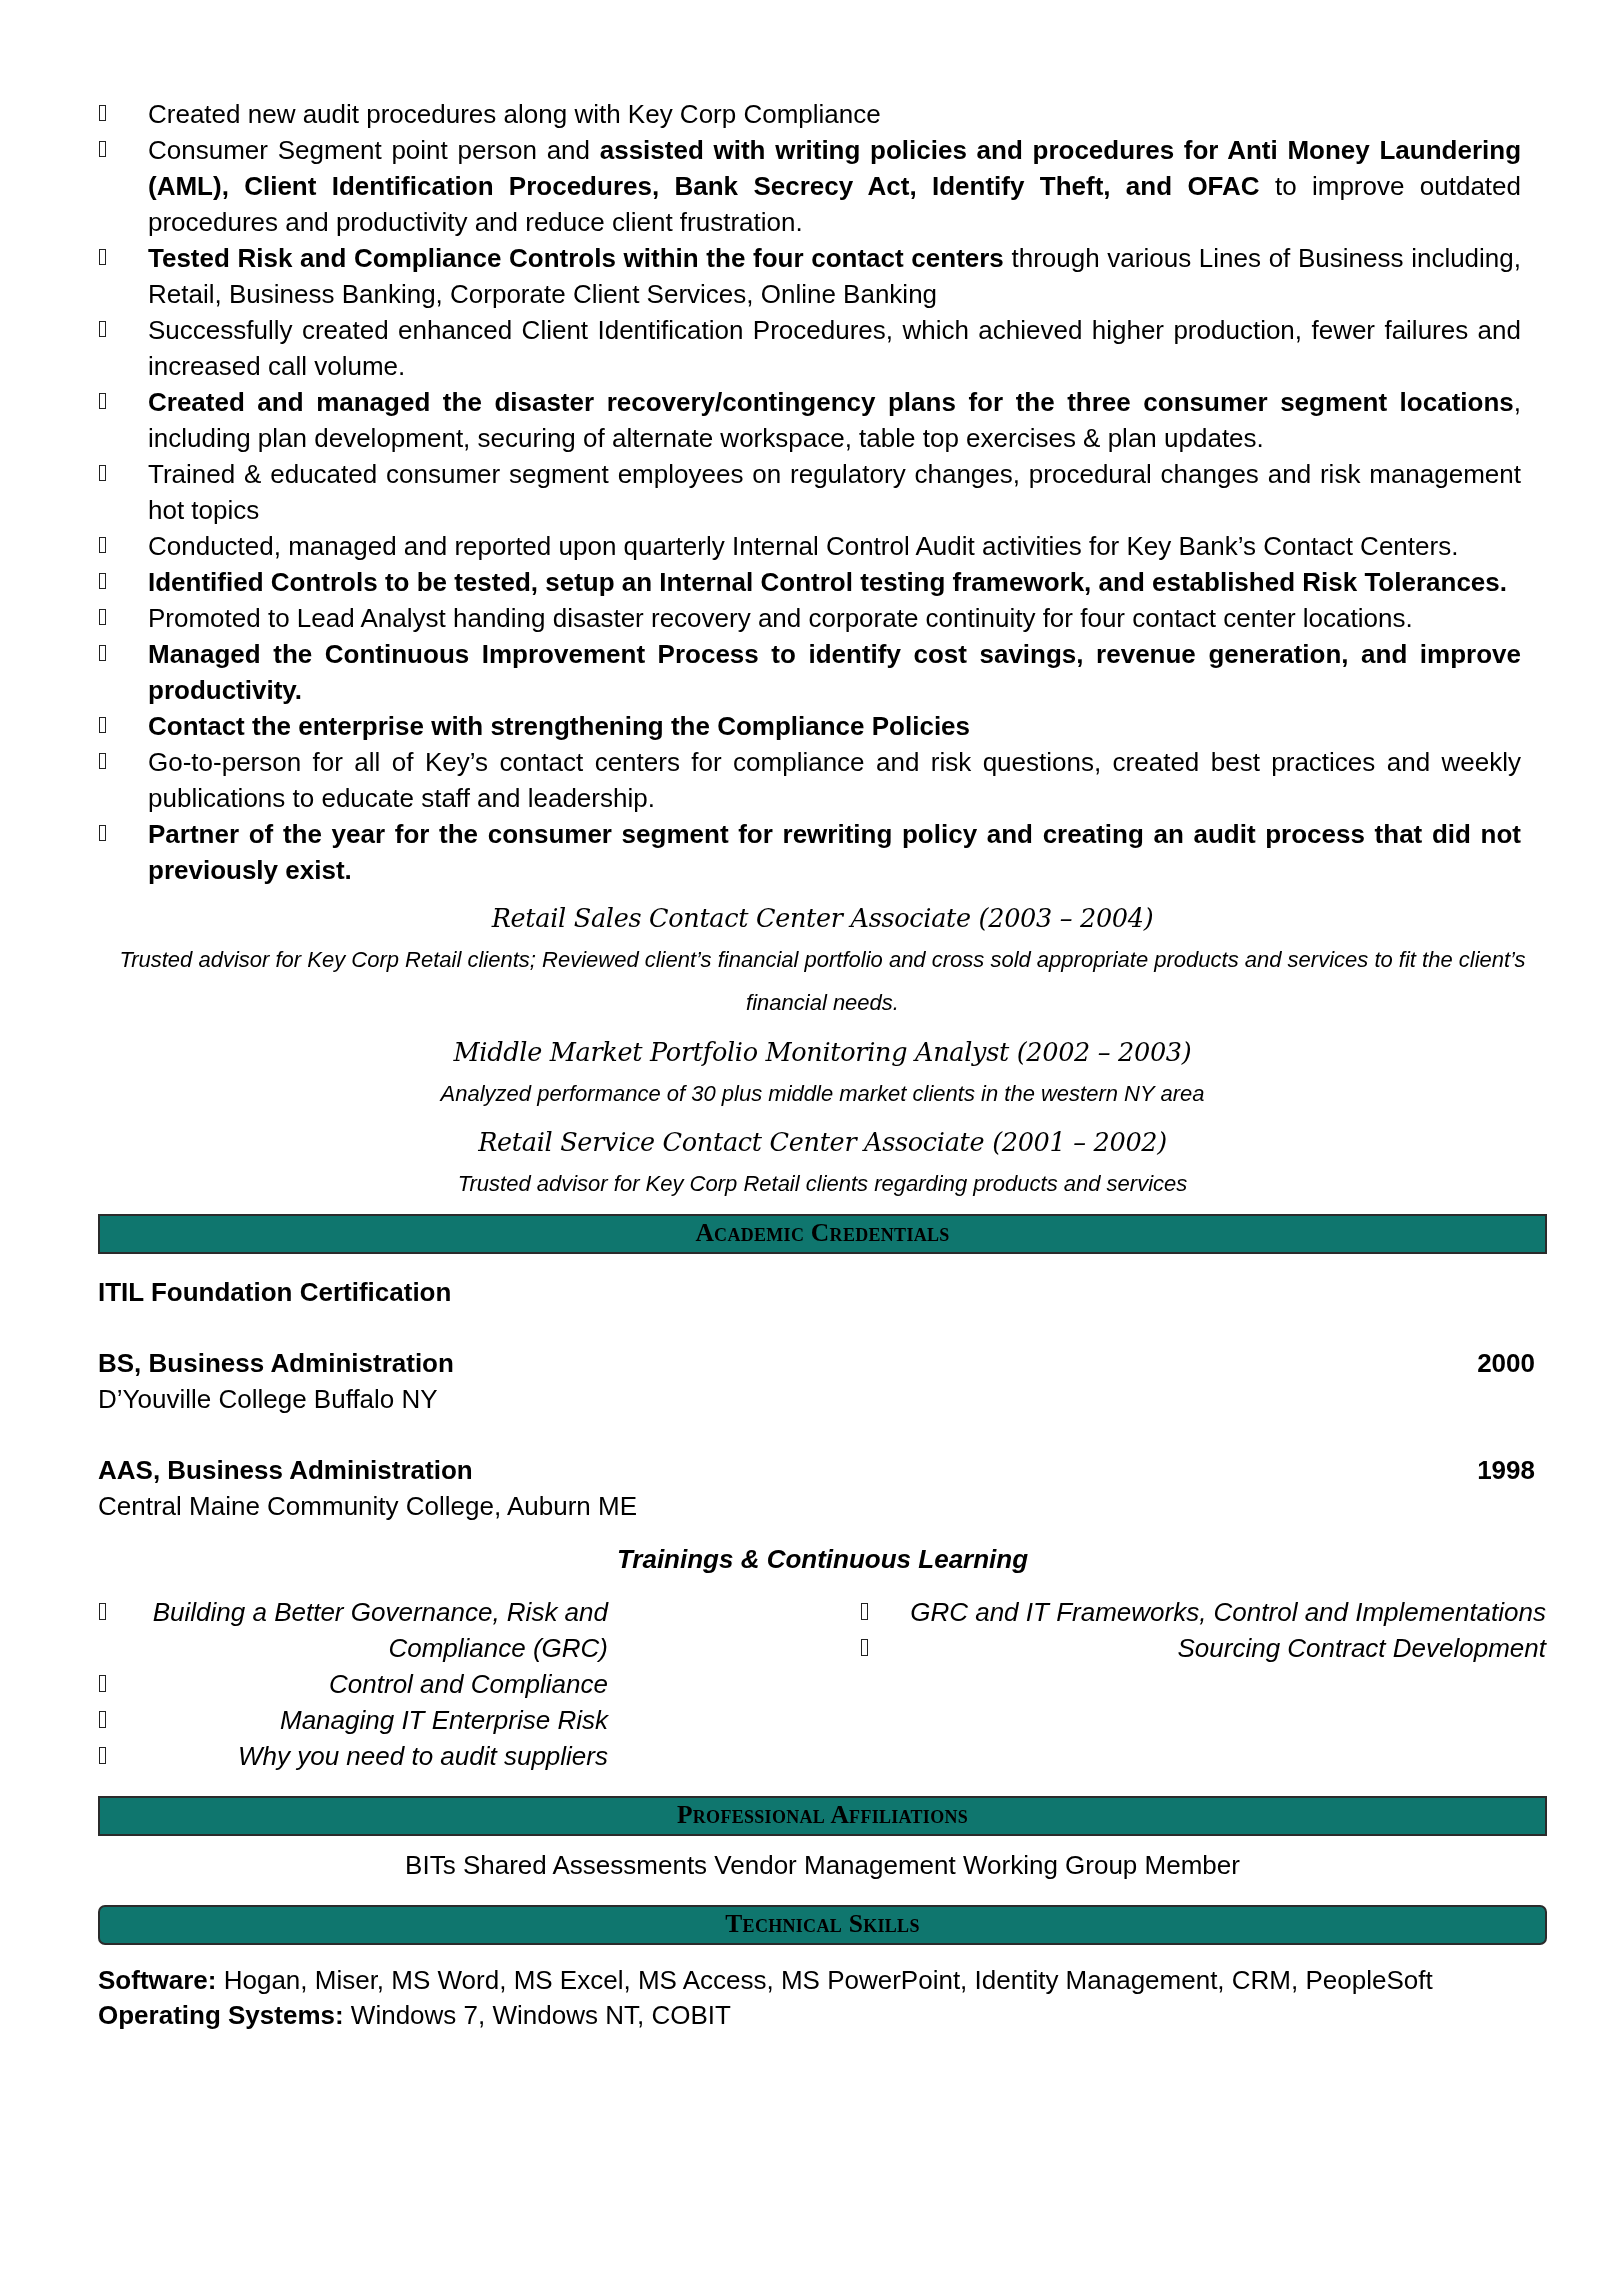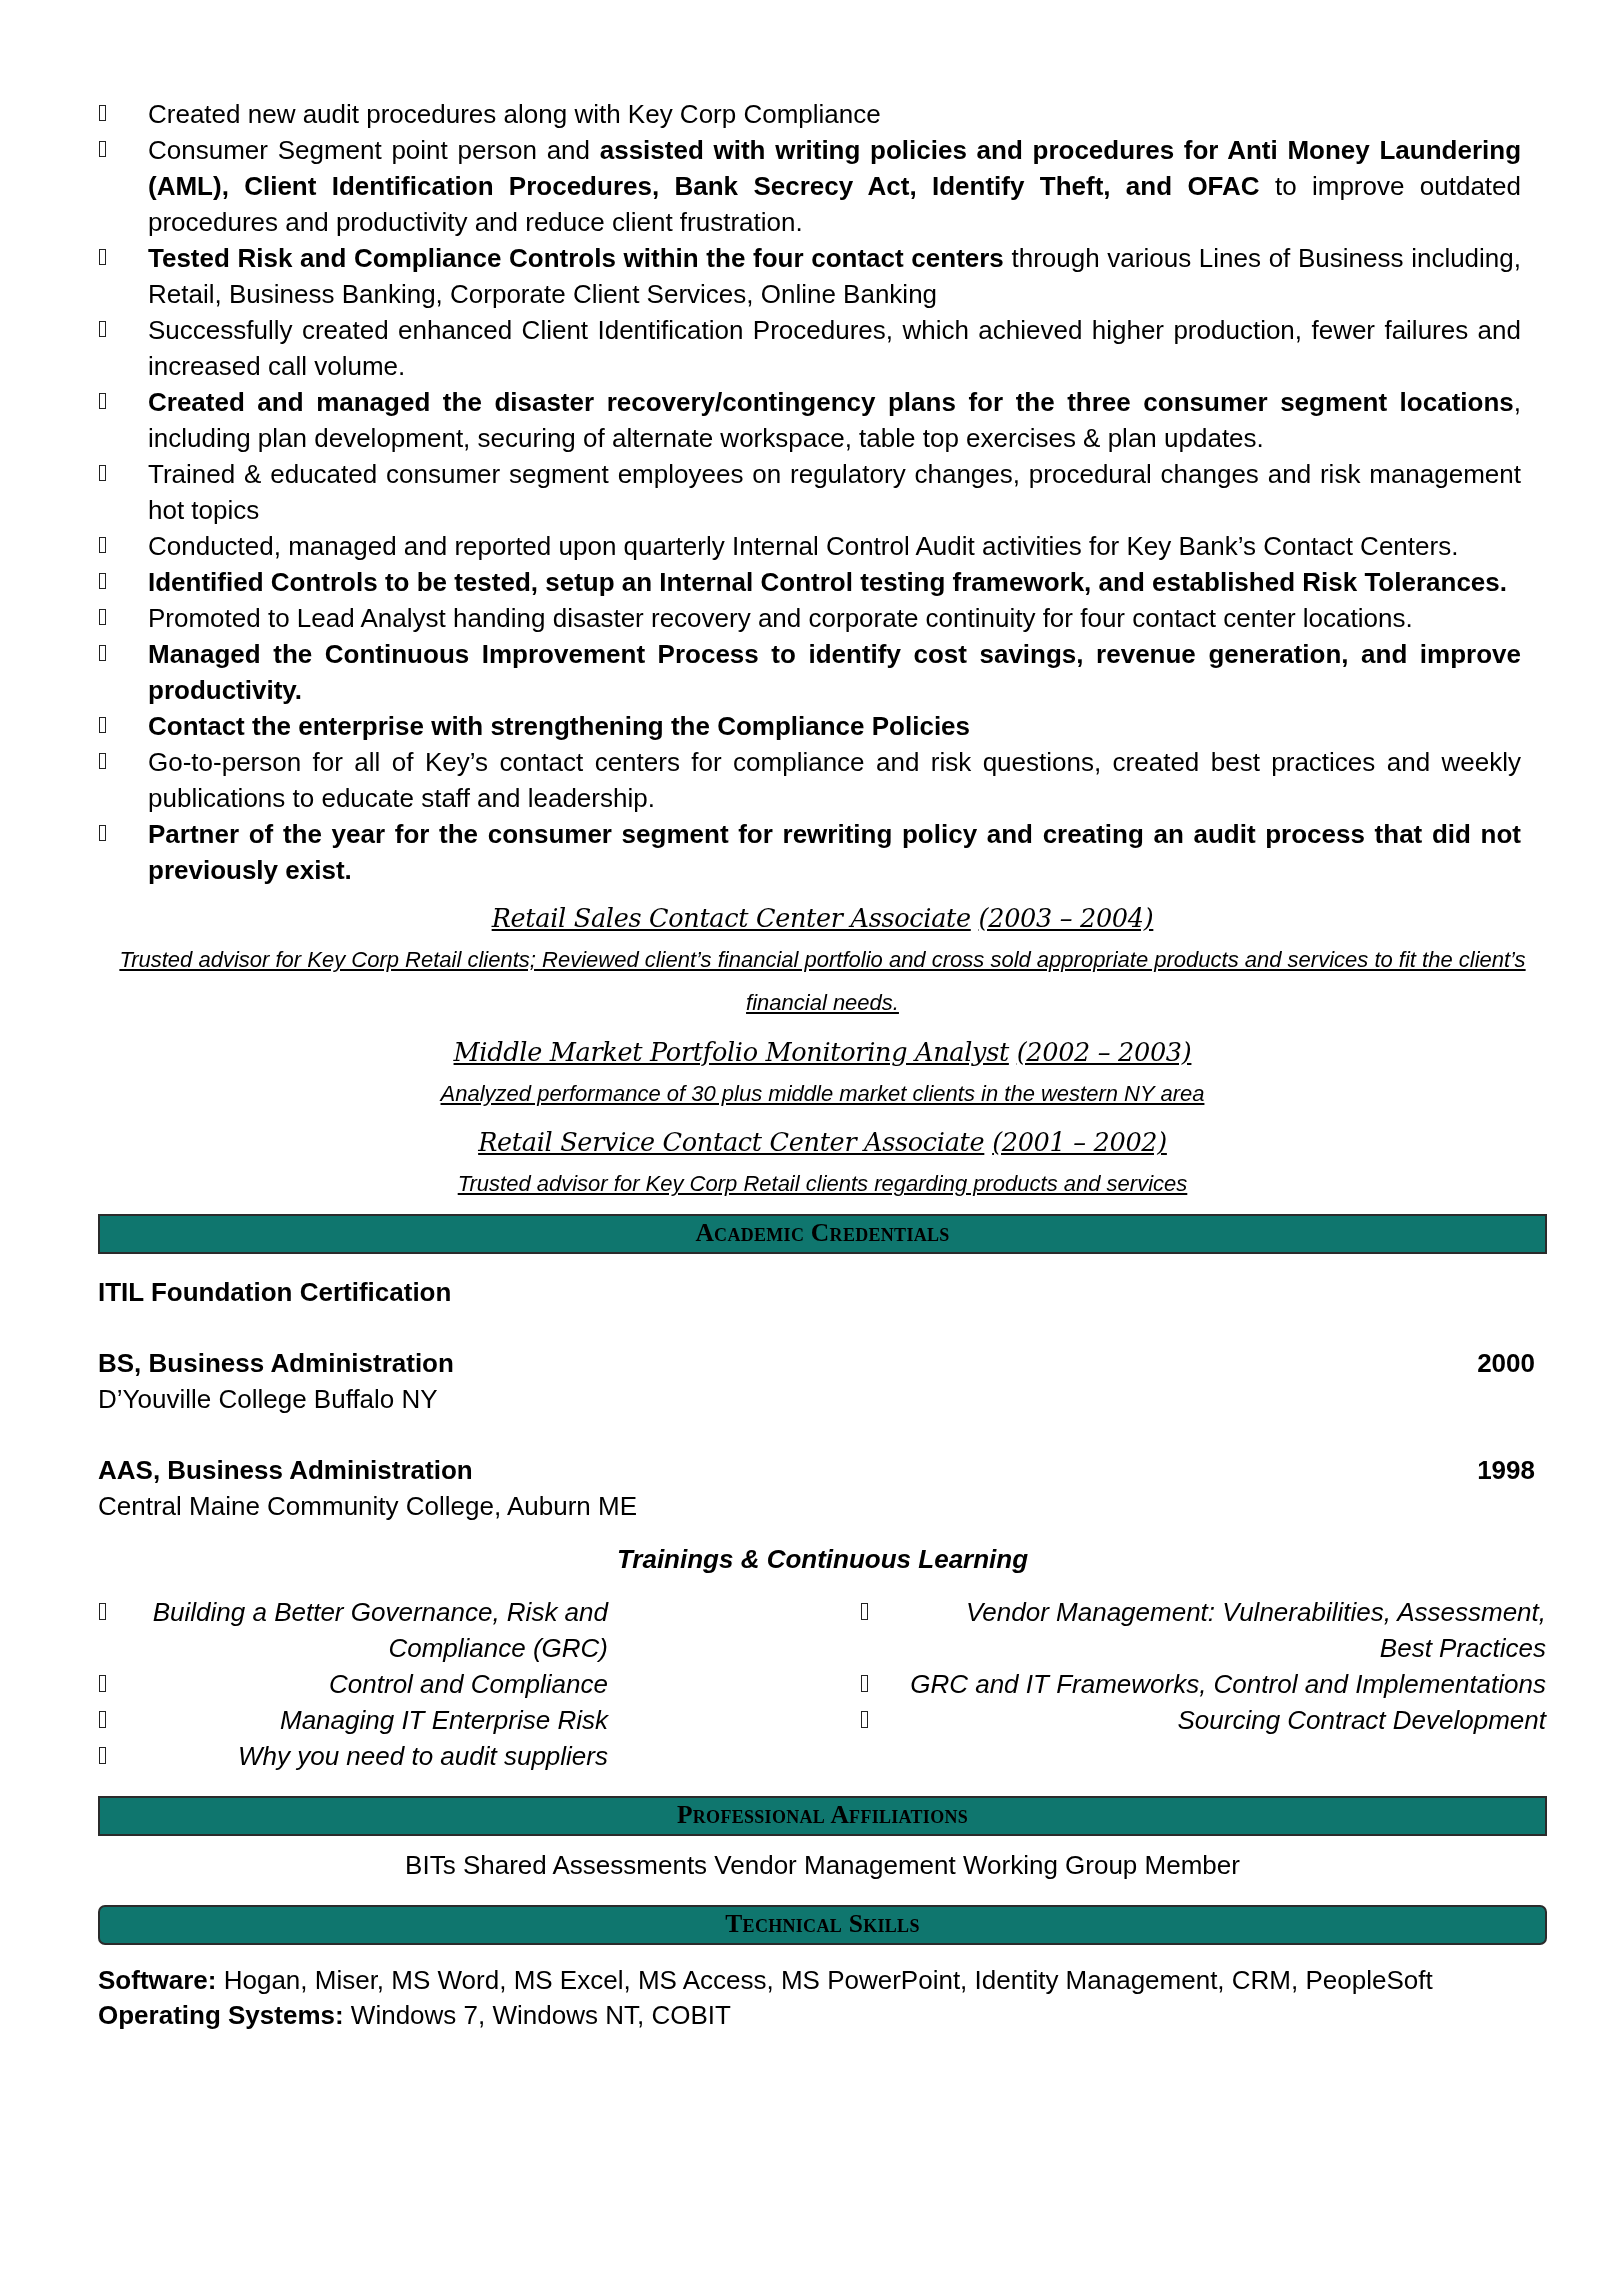--- a/index.html
+++ b/index.html
@@ -41,21 +41,21 @@
     top: 8.8px;
     width: 6.9px;
     height: 16.7px;
     border: 1.4px solid #222;
     box-sizing: border-box;
   }
   .b { font-weight: bold; }
 
   
   .jobs { margin-top: 10.8px; text-align: center; }
-  .job { margin-bottom: 8.8px; text-decoration: underline; }
+  .job { margin-bottom: 8.8px; }
   .job-title {
     font-family: "DejaVu Serif", "Liberation Serif", serif;
     font-style: italic;
     font-size: 25.5px;
     line-height: 39px;
     letter-spacing: -0.3px;
   }
   .job-title .dates { margin-left: 7.8px; }
   .job-desc {
     font-style: italic;
@@ -179,21 +179,21 @@
     <div class="trainings-heading">Trainings &amp; Continuous Learning</div>
 
     <div class="train-cols">
       <ul class="train-col left" id="train-left">
           <li class="bullet-item"><span class="bullet-box"></span><span>Building a Better Governance, Risk and Compliance (GRC)</span></li>
           <li class="bullet-item"><span class="bullet-box"></span><span>Control and Compliance</span></li>
           <li class="bullet-item"><span class="bullet-box"></span><span>Managing IT Enterprise Risk</span></li>
           <li class="bullet-item"><span class="bullet-box"></span><span>Why you need to audit suppliers</span></li>
         </ul>
       <ul class="train-col right" id="train-right">
-          <li class="bullet-item"><span class="bullet-box"></span><span>Vendor Management: Vulnerabilities, Assessment, Best Practices</span></li>
+          <li class="bullet-item"><span class="bullet-box"></span></li>
           <li class="bullet-item"><span class="bullet-box"></span><span>GRC and IT Frameworks, Control and Implementations</span></li>
           <li class="bullet-item"><span class="bullet-box"></span><span>Sourcing Contract Development</span></li>
         </ul>
     </div>
   </div>
 
   <div class="section-bar affil-bar">
     <span>Professional Affiliations</span>
   </div>
   <div class="affil-text">BITs Shared Assessments Vendor Management Working Group Member</div>

